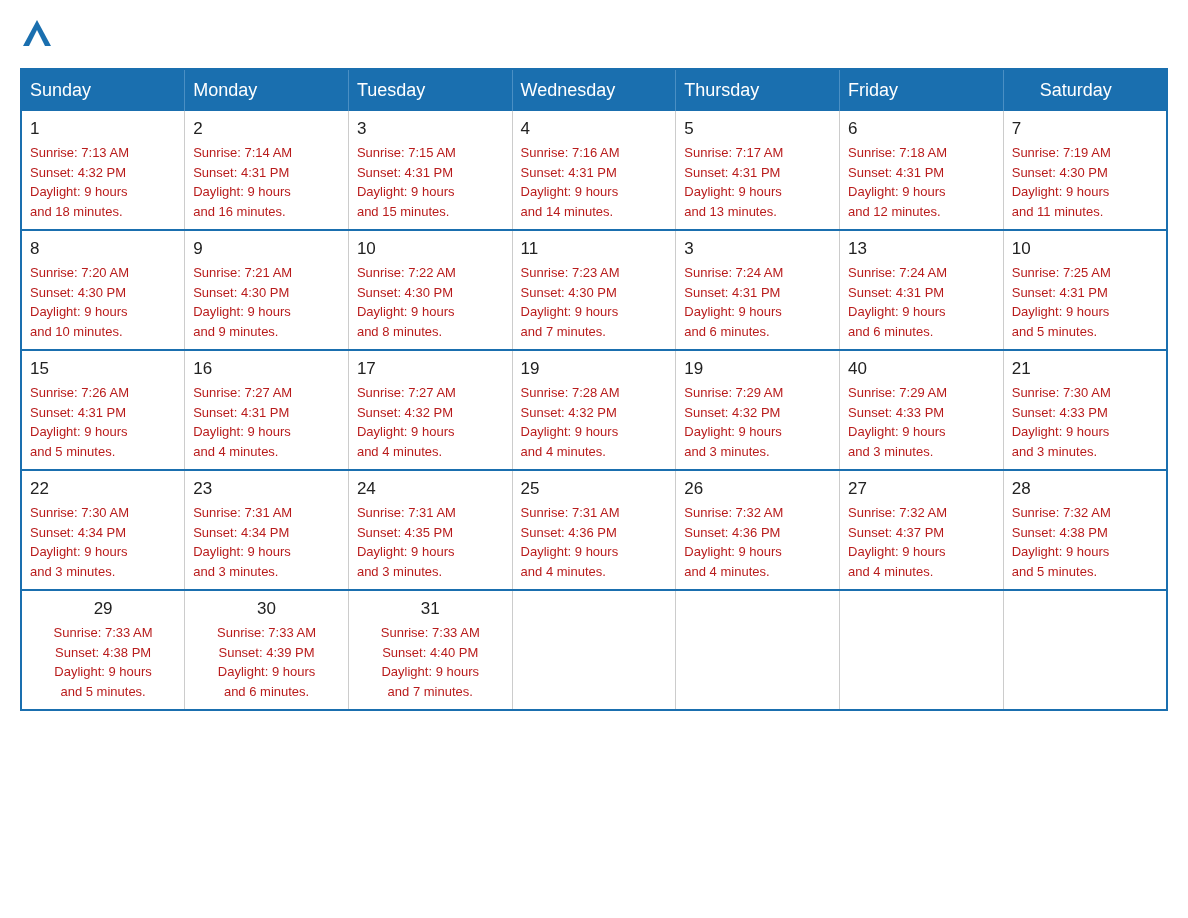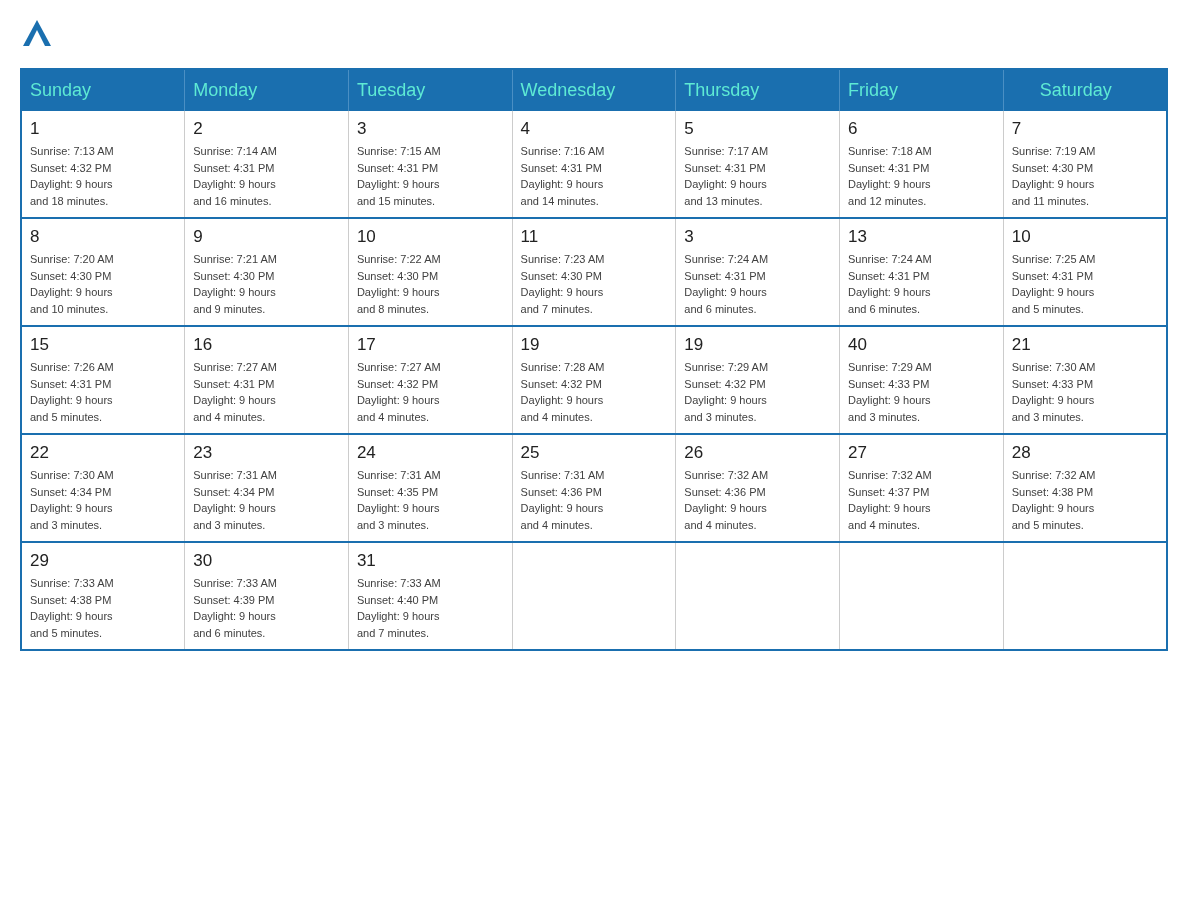--- a/index.html
+++ b/index.html
@@ -30,21 +30,21 @@
       color: #444;
       margin-top: 4px;
     }
     .calendar {
       width: 100%;
       border-collapse: collapse;
       border: 2px solid #1a6faf;
     }
     .calendar th {
       background-color: #1a6faf;
-      color: #5eead4;
+      color: #ffffff;
       font-size: 18px;
       font-weight: normal;
       padding: 10px 8px;
       text-align: left;
       border-right: 1px solid #4a8fc4;
     }
     .calendar th:last-child {
       border-right: none;
       padding-left: 36px;
     }
@@ -54,30 +54,31 @@
       border-right: 1px solid #ccc;
       border-bottom: 2px solid #1a6faf;
       width: calc(100% / 7);
       min-height: 100px;
     }
     .calendar td:last-child {
       border-right: none;
     }
     .calendar tr:last-child td {
       border-bottom: none;
+      text-align: center;
     }
     .day-number {
       font-size: 17px;
       font-weight: normal;
       color: #222;
       margin-bottom: 4px;
     }
     .day-info {
-      font-size: 11px;
-      color: #404040;
+      font-size: 13px;
+      color: #b91c1c;
       line-height: 1.5;
     }
     .empty-cell {
       background: #fff;
     }
     .logo-general {
       font-size: 24px;
       font-weight: bold;
       color: #222;
     }

